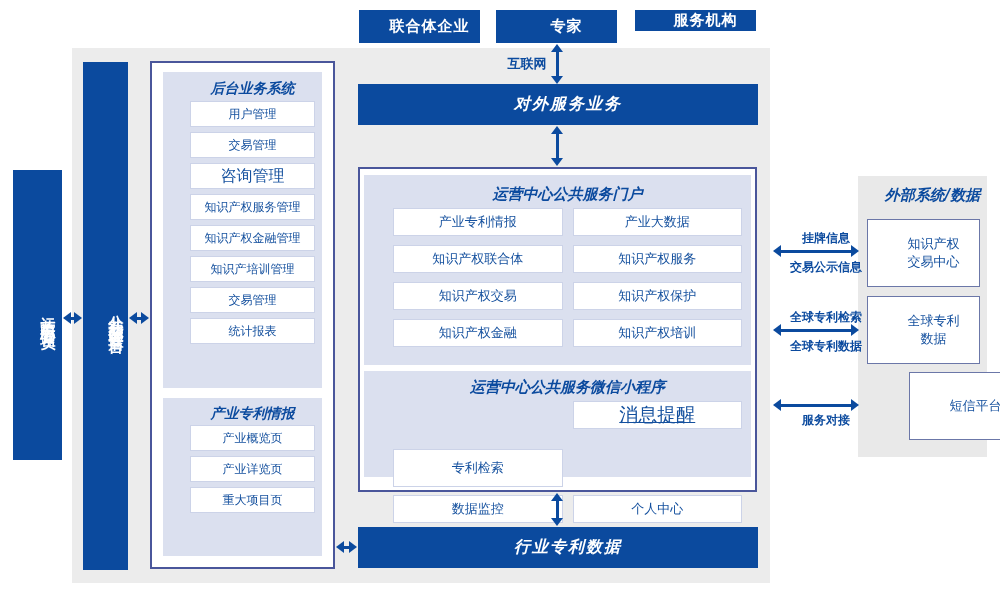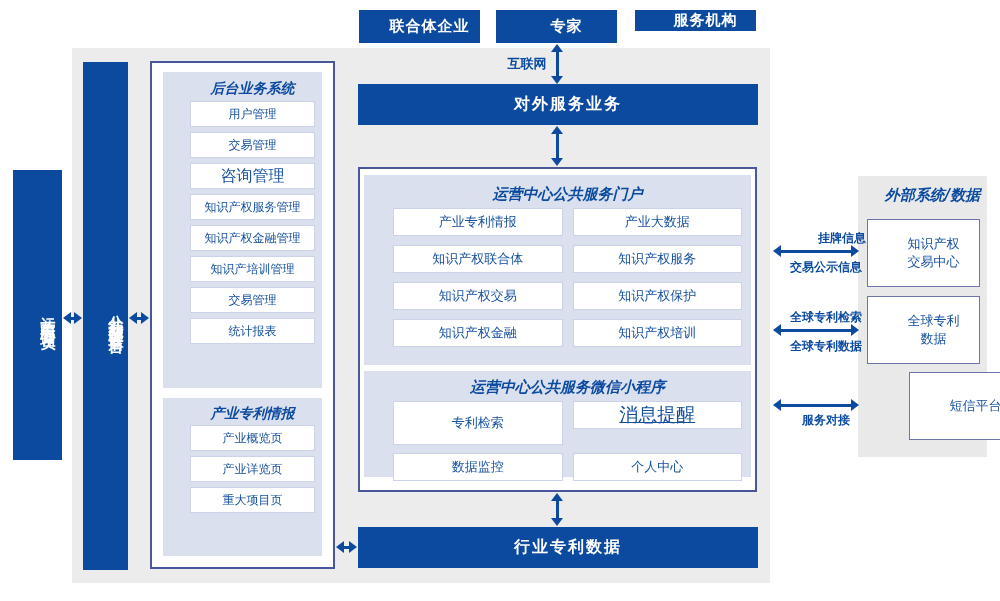--- a/index.html
+++ b/index.html
@@ -15,21 +15,21 @@
     position:relative;width:1000px;height:601px;background:#ffffff;
     font-family:"DejaVu Sans","Liberation Sans",sans-serif;
     overflow:hidden;
   }
   .abs{position:absolute;box-sizing:border-box;padding-left:20px;}
   .panel{background:var(--panel);}
   .bluebox{
     background:var(--blue);color:#fff;font-weight:bold;
     display:flex;align-items:center;justify-content:center;
   }
-  .bar-label{font-size:16px;letter-spacing:2px;}
+  .bar-label{font-style:italic;font-size:16px;letter-spacing:2px;}
   .actor-label{font-size:15px;letter-spacing:1px;}
   .vtext{
     writing-mode:vertical-lr;text-orientation:upright;
     font-size:15px;letter-spacing:3px;
   }
   .outline-box{background:#fff;border:2px solid var(--boxborder);}
   .group{background:var(--lav);box-sizing:border-box;}
   .gtitle{
     color:var(--blue);font-weight:bold;font-style:italic;
     text-align:center;
@@ -135,21 +135,21 @@
       <div class="item" style="height:28px;font-size:13px;">知识产权交易</div>
       <div class="item" style="height:28px;font-size:13px;">知识产权保护</div>
       <div class="item" style="height:28px;font-size:13px;">知识产权金融</div>
       <div class="item" style="height:28px;font-size:13px;">知识产权培训</div>
     </div>
   </div>
 
   <div class="abs group" style="left:364px;top:371px;width:387px;height:106px;padding-top:3px;">
     <div class="gtitle" style="font-size:15px;height:27px;line-height:27px;">运营中心公共服务微信小程序</div>
     <div class="grid2" style="row-gap:8px;">
-      <div class="item" style="height:44px;font-size:13px;">专利检索</div>
+      <div class="item" style="height:38px;font-size:13px;margin-top:48px;">专利检索</div>
       <div class="item" style="height:28px;font-size:19px;text-decoration:underline;">消息提醒</div>
       <div class="item" style="height:28px;font-size:13px;">数据监控</div>
       <div class="item" style="height:28px;font-size:13px;">个人中心</div>
     </div>
   </div>
 
   <div class="varrow" style="left:556px;top:500px;height:19px;"></div>
   <div class="abs bluebox bar-label" style="left:358px;top:527px;width:400px;height:41px;">
     <span>行业专利数据</span>
   </div>
@@ -163,21 +163,21 @@
   </div>
   <div class="abs extbox" style="left:867px;top:296px;width:113px;height:68px;">
     <span>全球专利</span>
     <span>数据</span>
   </div>
   <div class="abs extbox" style="left:867px;top:372px;width:113px;height:68px;margin-left:42px;">
     <span>短信平台</span>
     <span></span>
   </div>
 
-  <div class="abs connlabel" style="left:766px;top:230px;text-align:right;">挂牌信息</div>
+  <div class="abs connlabel" style="left:766px;top:230px;">挂牌信息</div>
   <div class="harrow" style="left:780px;top:250px;width:72px;"></div>
   <div class="abs connlabel" style="left:766px;top:259px;">交易公示信息</div>
 
   <div class="abs connlabel" style="left:766px;top:309px;">全球专利检索</div>
   <div class="harrow" style="left:780px;top:329px;width:72px;"></div>
   <div class="abs connlabel" style="left:766px;top:338px;">全球专利数据</div>
 
   <div class="harrow" style="left:780px;top:404px;width:72px;"></div>
   <div class="abs connlabel" style="left:766px;top:412px;">服务对接</div>
 

